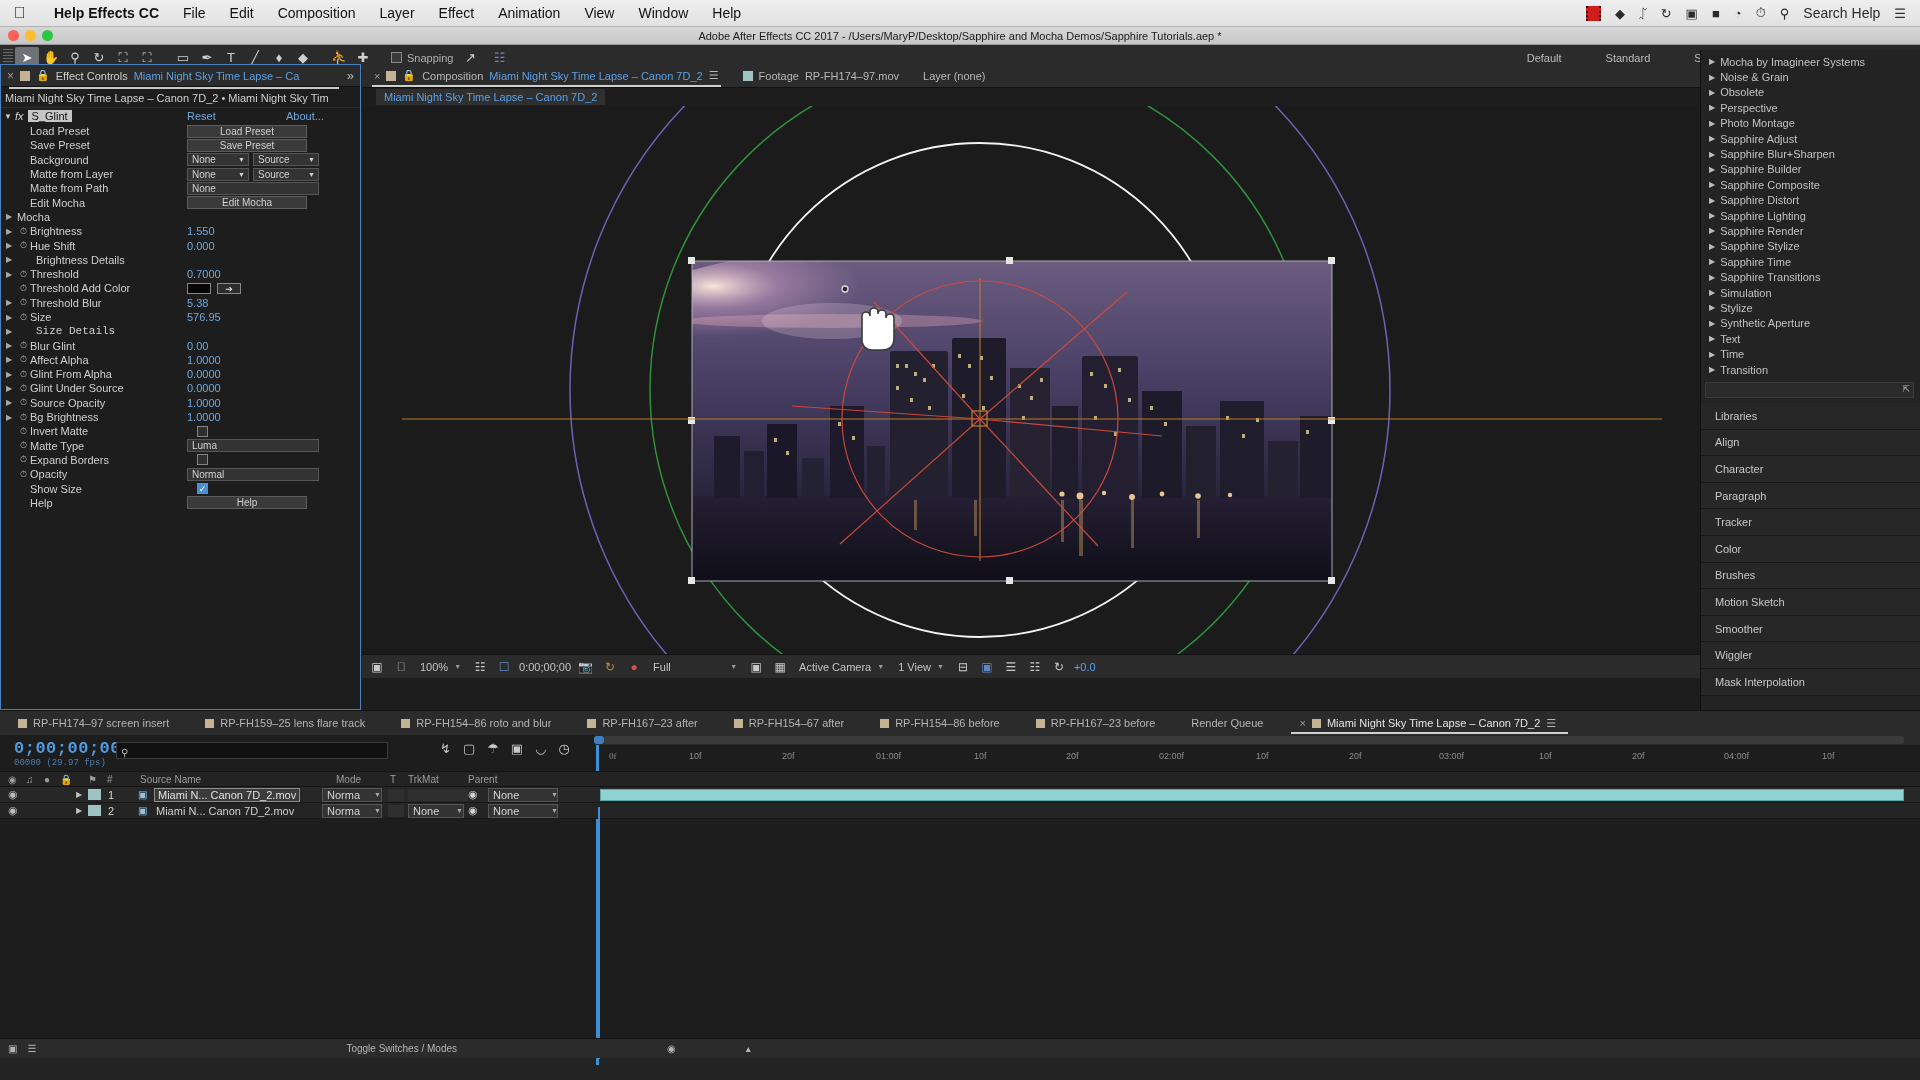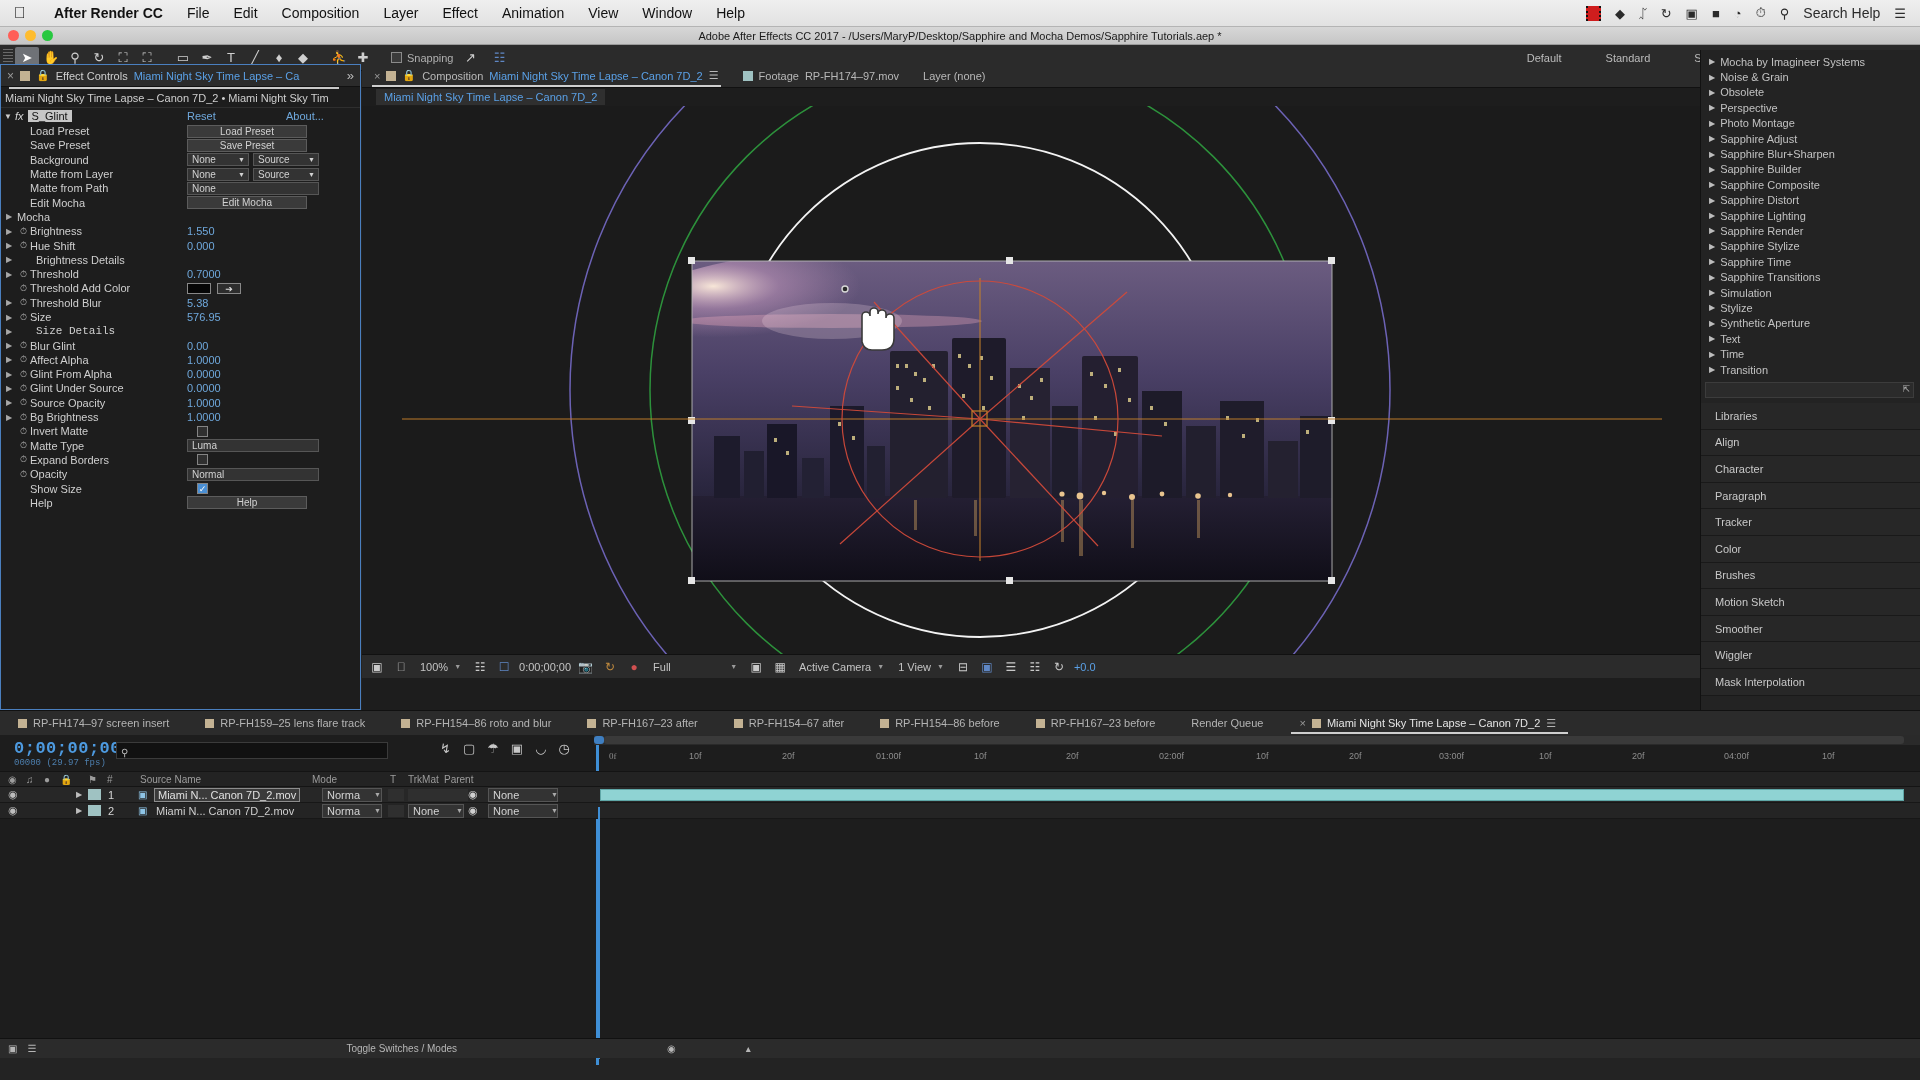--- a/index.html
+++ b/index.html
@@ -153,21 +153,21 @@
   .lrow.alt { background:#242424; }
   #tlbottom { position:absolute; left:0; bottom:0; width:1920px; height:20px; background:#2b2b2b;
               border-top:1px solid #111; display:flex; align-items:center; gap:10px; padding:0 8px;
               font-size:10px; color:#b6b6b6; }
 </style>
 </head>
 <body>
 
 <div id="macbar">
   <span class="apple"></span>
-  <span class="mi bold">After Render CC</span>
+  <span class="mi bold">Help Effects CC</span>
   <span class="mi">File</span>
   <span class="mi">Edit</span>
   <span class="mi">Composition</span>
   <span class="mi">Layer</span>
   <span class="mi">Effect</span>
   <span class="mi">Animation</span>
   <span class="mi">View</span>
   <span class="mi">Window</span>
   <span class="mi">Help</span>
   <span class="right">
@@ -807,24 +807,24 @@
   </div>
 
   <div id="colhdr">
     <span style="position:absolute;left:8px;">◉</span>
     <span style="position:absolute;left:26px;">♫</span>
     <span style="position:absolute;left:44px;">●</span>
     <span style="position:absolute;left:60px;">🔒</span>
     <span style="position:absolute;left:88px;">⚑</span>
     <span style="position:absolute;left:107px;">#</span>
     <span style="position:absolute;left:140px;">Source Name</span>
-    <span style="position:absolute;left:312px;">Mode</span>
+    <span style="position:absolute;left:336px;">Mode</span>
     <span style="position:absolute;left:390px;">T</span>
     <span style="position:absolute;left:408px;">TrkMat</span>
-    <span style="position:absolute;left:444px;">Parent</span>
+    <span style="position:absolute;left:468px;">Parent</span>
   </div>
 
   <div class="lrow" style="background:#272727;">
     <span style="position:absolute;left:8px;color:#bdbdbd;">◉</span>
     <span style="position:absolute;left:76px;color:#bdbdbd;font-size:8px;">▶</span>
     <span style="position:absolute;left:88px;width:13px;height:11px;background:#9fc2c2;"></span>
     <span style="position:absolute;left:108px;color:#d6d6d6;">1</span>
     <span style="position:absolute;left:138px;color:#8ec4e6;font-size:10px;">▣</span>
     <span style="position:absolute;left:154px;background:#3b3b3b;border:1px solid #8d8d8d;padding:0 3px;color:#e0e0e0;">Miami N... Canon 7D_2.mov</span>
     <span style="position:absolute;left:322px;background:#333;border:1px solid #555;width:60px;padding:0 4px;color:#d3d3d3;">Norma</span>

